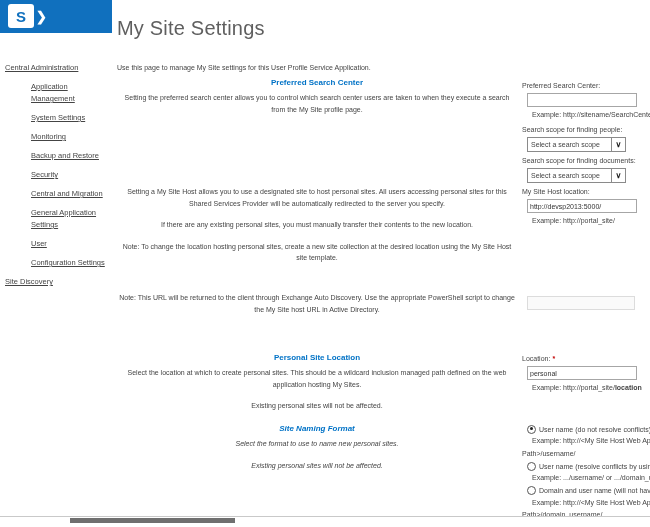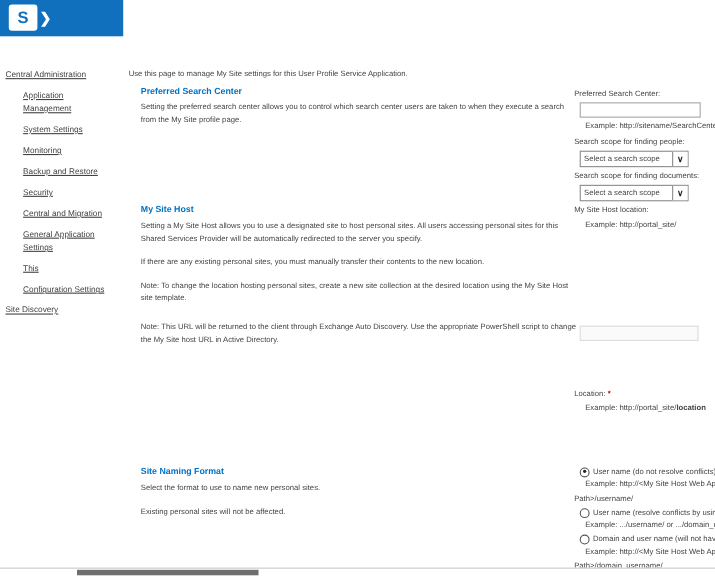--- a/index.html
+++ b/index.html
@@ -14,32 +14,32 @@
     display:flex; align-items:center; justify-content:center;
     font-weight:bold; font-size:15px; color:#1070BE; }
   .logo-chevron { color:#fff; font-weight:bold; font-size:13px; margin-left:2px; }
 
   .page-title { position:absolute; left:117px; top:17px; font-size:20px; font-weight:400;
     color:#5F5F5F; letter-spacing:0.2px; white-space:nowrap; }
 
   
   .sidebar { position:absolute; left:5px; top:62px; width:106px; font-size:7.5px; line-height:12px;text-decoration:underline; }
   .nav-item { display:block; color:#444; text-decoration:none; margin-bottom:7px; white-space:pre; cursor:pointer; }
-  .nav-item.sub { margin-left:16px; }
+  .nav-item.sub { margin-left:26px; }
 
   
   .intro { position:absolute; left:117px; top:62px; width:420px; font-size:7px; line-height:11px; color:#444; }
-  .sec { position:absolute; left:128px; width:400px; }
+  .sec { position:absolute; left:117px; width:400px;text-align:center; }
   .sec h2 { margin:0 0 5px 0; font-size:8px; font-weight:bold; color:#0072C6; }
   .sec p { margin:0 0 10px 0; font-size:7px; line-height:11.5px; color:#444; }
   #sec-psc { top:78px; }
   #sec-msh { top:186px; }
   #sec-ad  { top:292px; }
   #sec-psl { top:353px; }
-  #sec-snf { top:424px; }
+  #sec-snf { top:424px;font-style:italic; }
 
   
   .fsec { position:absolute; left:522px; width:260px; font-size:7px; line-height:11px; color:#444; }
   #f-psc { top:80px; }
   #f-msh { top:186px; }
   #f-ad  { top:296px; }
   #f-psl { top:353px; }
   #f-snf { top:423px; }
 
   .flabel { margin:0 0 2px 0; white-space:nowrap; }
@@ -77,55 +77,60 @@
 
 <div class="viewport">
 
   <div class="topbar">
     <div class="logo">
       <span class="logo-box">S</span>
       <span class="logo-chevron">❯</span>
     </div>
   </div>
 
+  <div class="page-title">My Site Settings</div>
 
   <nav class="sidebar">
     <a class="nav-item">Central Administration</a>
     <a class="nav-item sub">Application
 Management</a>
     <a class="nav-item sub">System Settings</a>
     <a class="nav-item sub">Monitoring</a>
     <a class="nav-item sub">Backup and Restore</a>
     <a class="nav-item sub">Security</a>
     <a class="nav-item sub">Central and Migration</a>
     <a class="nav-item sub">General Application
 Settings</a>
-    <a class="nav-item sub">This</a>
+    <a class="nav-item sub">User</a>
     <a class="nav-item sub">Configuration Settings</a>
     <a class="nav-item">Site Discovery</a>
   </nav>
 
   <div class="intro">Use this page to manage My Site settings for this User Profile Service Application.</div>
 
   <div class="sec" id="sec-psc">
     <h2>Preferred Search Center</h2>
     <p>Setting the preferred search center allows you to control which search center users are taken to when they execute a search from the My Site profile page.</p>
   </div>
 
   <div class="sec" id="sec-msh">
-    <h2>My Site Host</h2>
     <p>Setting a My Site Host allows you to use a designated site to host personal sites. All users accessing personal sites for this Shared Services Provider will be automatically redirected to the server you specify.</p>
     <p>If there are any existing personal sites, you must manually transfer their contents to the new location.</p>
     <p>Note: To change the location hosting personal sites, create a new site collection at the desired location using the My Site Host site template.</p>
   </div>
 
   <div class="sec" id="sec-ad">
     <p>Note: This URL will be returned to the client through Exchange Auto Discovery. Use the appropriate PowerShell script to change the My Site host URL in Active Directory.</p>
   </div>
 
+  <div class="sec" id="sec-psl">
+    <h2>Personal Site Location</h2>
+    <p>Select the location at which to create personal sites. This should be a wildcard inclusion managed path defined on the web application hosting My Sites.</p>
+    <p>Existing personal sites will not be affected.</p>
+  </div>
 
   <div class="sec" id="sec-snf">
     <h2>Site Naming Format</h2>
     <p>Select the format to use to name new personal sites.</p>
     <p>Existing personal sites will not be affected.</p>
   </div>
 
   <div class="fsec" id="f-psc">
     <div class="flabel">Preferred Search Center:</div>
     <input class="txt" type="text" value="" style="">
@@ -137,29 +142,31 @@
     </div>
     <div class="flabel">Search scope for finding documents:</div>
     <div class="dropdown">
       <span class="dd-text">Select a search scope</span>
       <span class="dd-btn">∨</span>
     </div>
   </div>
 
   <div class="fsec" id="f-msh">
     <div class="flabel">My Site Host location:</div>
+    <input class="txt" type="text" value="http://devsp2013:5000/" style="">
     <div class="example">Example: http://portal_site/</div>
   </div>
 
   <div class="fsec" id="f-ad">
     <input class="txt disabled" type="text" value="" style="">
   </div>
 
   <div class="fsec" id="f-psl">
     <div class="flabel"><span>Location:</span><span class="req">*</span></div>
+    <input class="txt" type="text" value="personal" style="">
     <div class="example"><span>Example: http://portal_site/</span><b>location</b></div>
   </div>
 
   <div class="fsec" id="f-snf">
     <div class="opt-row">
       <span class="radio selected"></span>
       <span>User name (do not resolve conflicts)</span>
     </div>
     <div class="ex-line">Example: http://&lt;My Site Host Web App</div>
     <div class="ex-wrap">Path&gt;/username/</div>

